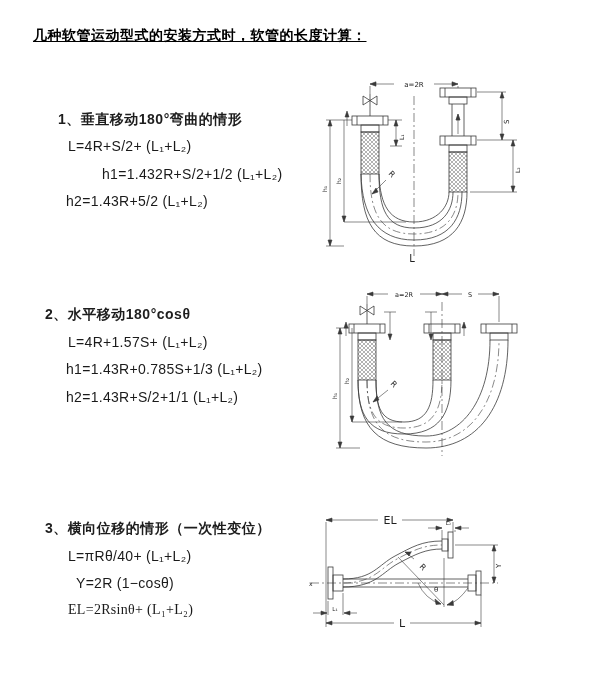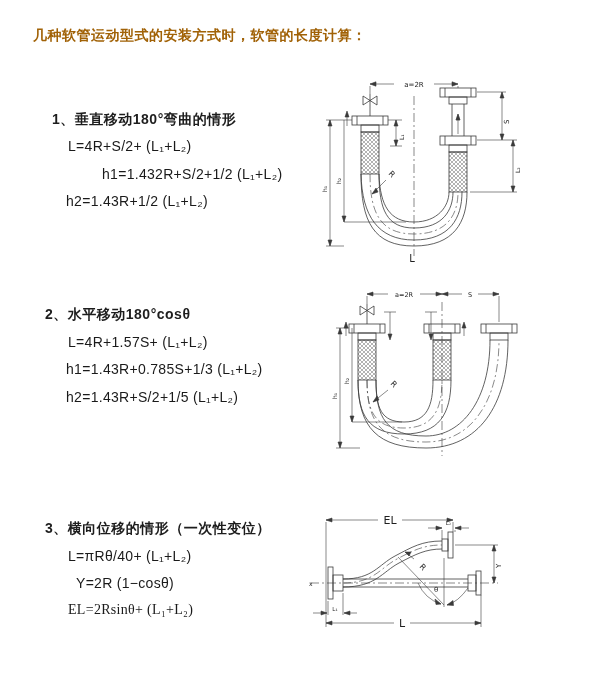--- a/index.html
+++ b/index.html
@@ -4,52 +4,52 @@
 <style>
   html,body{margin:0;padding:0;}
   body{
     width:600px;height:675px;position:relative;background:#ffffff;
     font-family:"Liberation Sans","DejaVu Sans",sans-serif;color:#222;
     overflow:hidden;
   }
   .abs{position:absolute;}
   .page-title{
     left:33px;top:27px;font-size:14px;font-weight:700;letter-spacing:.5px;
-    color:#a16207;white-space:nowrap;
+    color:#000000;white-space:nowrap;text-decoration:underline;
   }
   .sec-heading{
     font-size:14px;font-weight:700;color:#1d1d1d;white-space:nowrap;letter-spacing:.5px;
   }
   .formula{
     font-size:14px;font-weight:400;color:#1a1a1a;white-space:nowrap;letter-spacing:.3px;
   }
   svg text{
     font-family:"DejaVu Sans","Liberation Sans",sans-serif;
     fill:#1f1f1f;
   }
   svg{display:block;}
 </style>
 </head>
 <body>
 
 <div class="abs page-title">几种软管运动型式的安装方式时，软管的长度计算：</div>
 
-<div class="abs sec-heading" style="left:52px;top:111px;">
+<div class="abs sec-heading" style="left:58px;top:111px;">
   <span>1、</span><span>垂直移动180°弯曲的情形</span>
 </div>
 <div class="abs formula" style="left:68px;top:138px;">L=4R+S/2+ (L₁+L₂)</div>
 <div class="abs formula" style="left:66px;top:166px;margin-left:36px;">h1=1.432R+S/2+1/2 (L₁+L₂)</div>
-<div class="abs formula" style="left:66px;top:193px;">h2=1.43R+1/2 (L₁+L₂)</div>
+<div class="abs formula" style="left:66px;top:193px;">h2=1.43R+5/2 (L₁+L₂)</div>
 
 <div class="abs sec-heading" style="left:45px;top:306px;">
   <span>2、</span><span>水平移动180°cosθ</span>
 </div>
 <div class="abs formula" style="left:68px;top:334px;text-align:center;">L=4R+1.57S+ (L₁+L₂)</div>
 <div class="abs formula" style="left:66px;top:361px;">h1=1.43R+0.785S+1/3 (L₁+L₂)</div>
-<div class="abs formula" style="left:66px;top:389px;">h2=1.43R+S/2+1/5 (L₁+L₂)</div>
+<div class="abs formula" style="left:66px;top:389px;">h2=1.43R+S/2+1/1 (L₁+L₂)</div>
 
 <div class="abs sec-heading" style="left:45px;top:520px;">
   <span>3、</span><span>横向位移的情形（一次性变位）</span>
 </div>
 <div class="abs formula" style="left:68px;top:548px;">L=πRθ/40+ (L₁+L₂)</div>
 <div class="abs formula" style="left:76px;top:575px;">Y=2R (1−cosθ)</div>
 <div class="abs formula" style="left:68px;top:602px;font-family:Liberation Serif, serif;">EL=2Rsinθ+ (L₁+L₂)</div>
 
 <svg class="abs" style="left:300px;top:70px;" width="280" height="195" viewBox="0 0 280 195">
   <defs>

